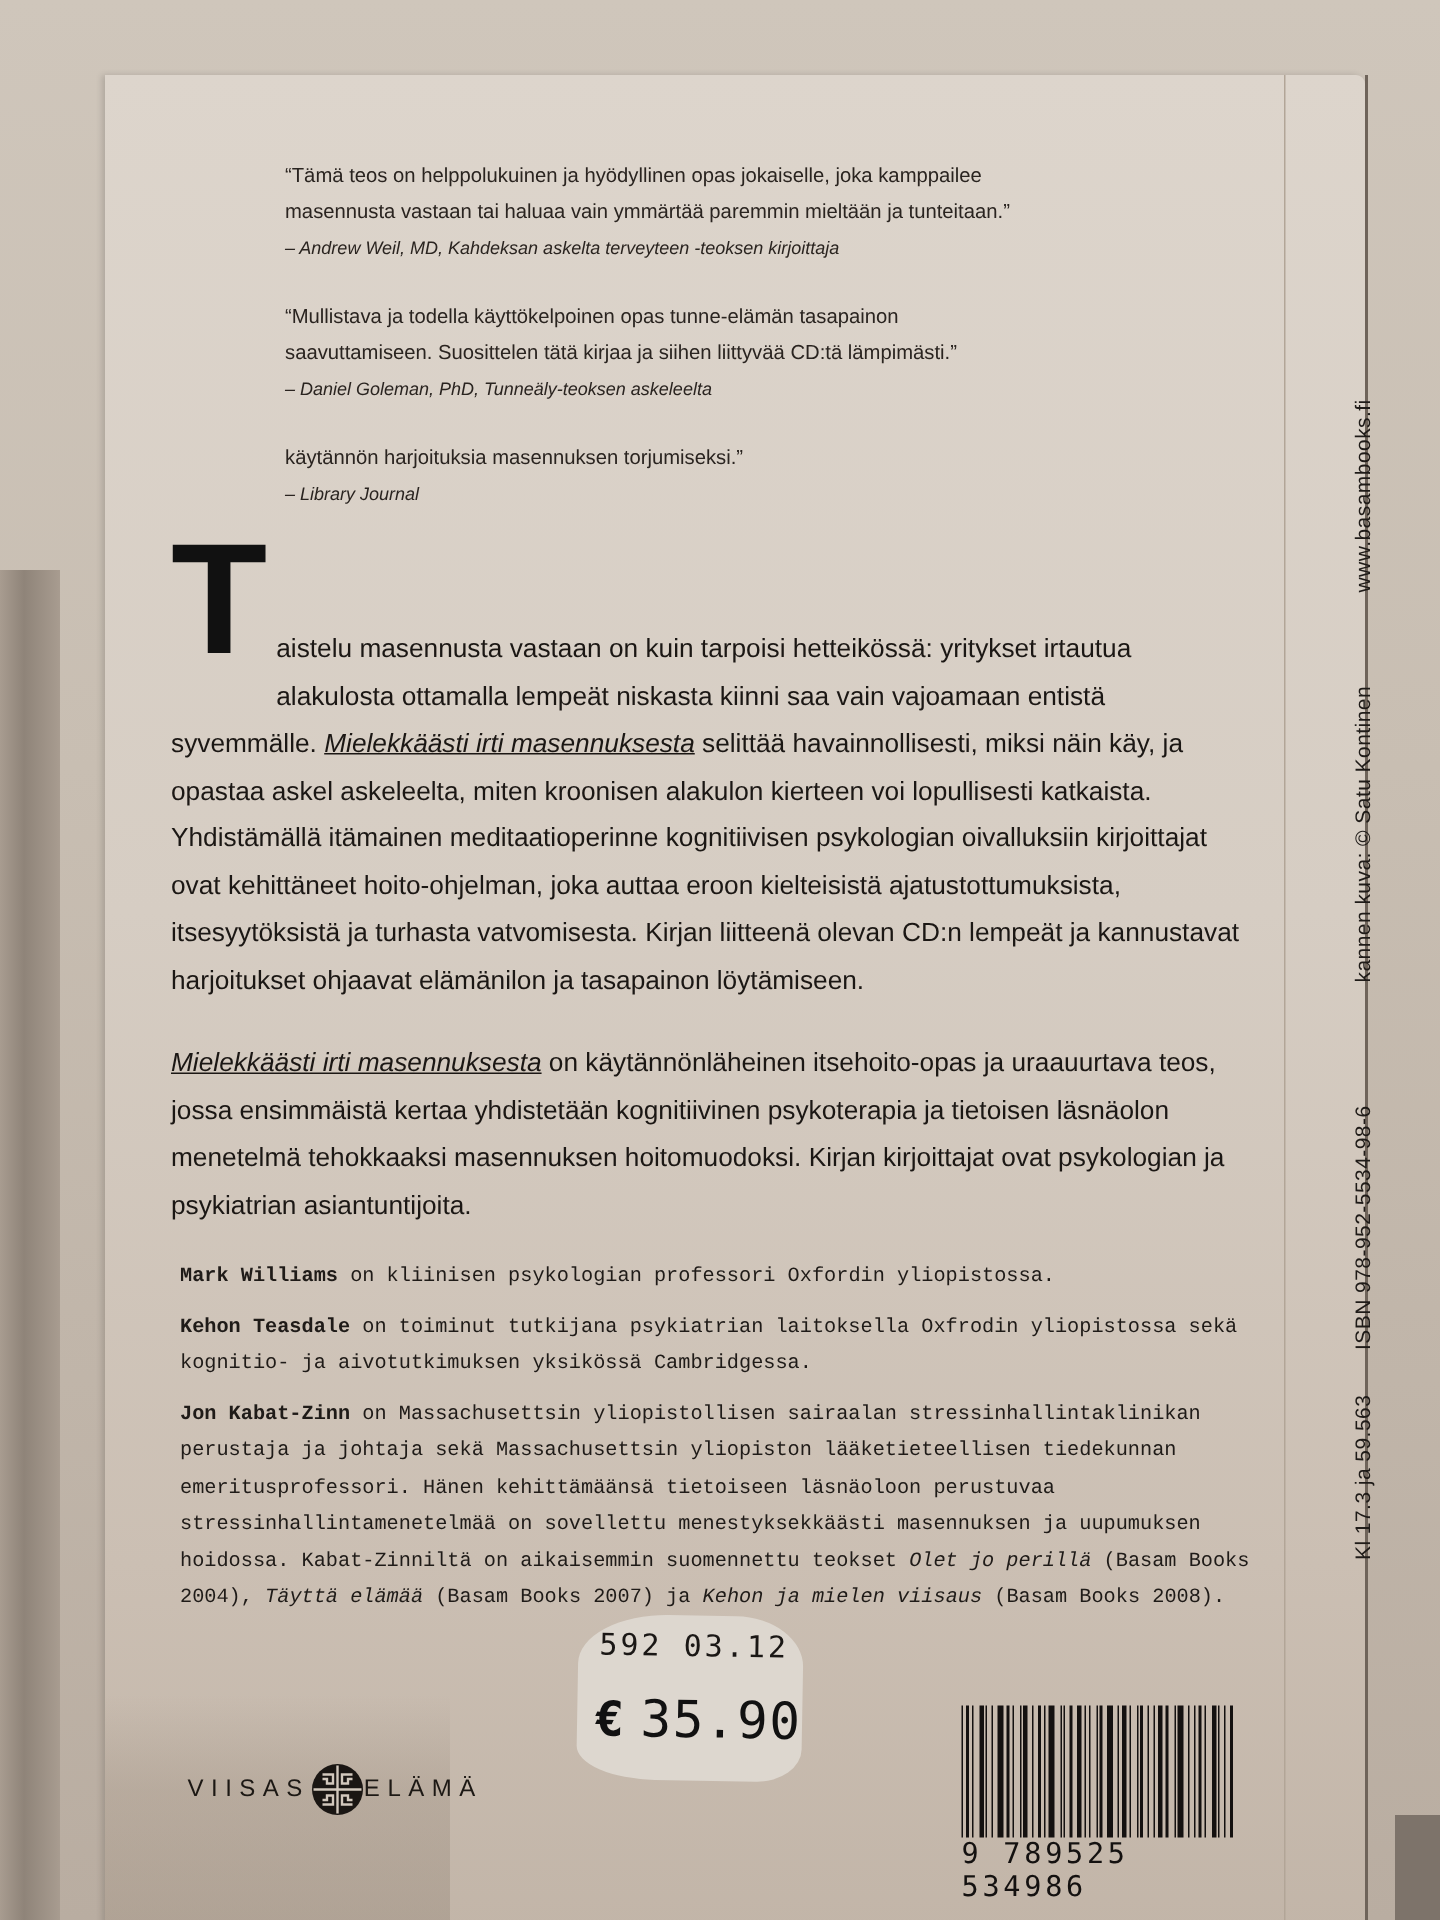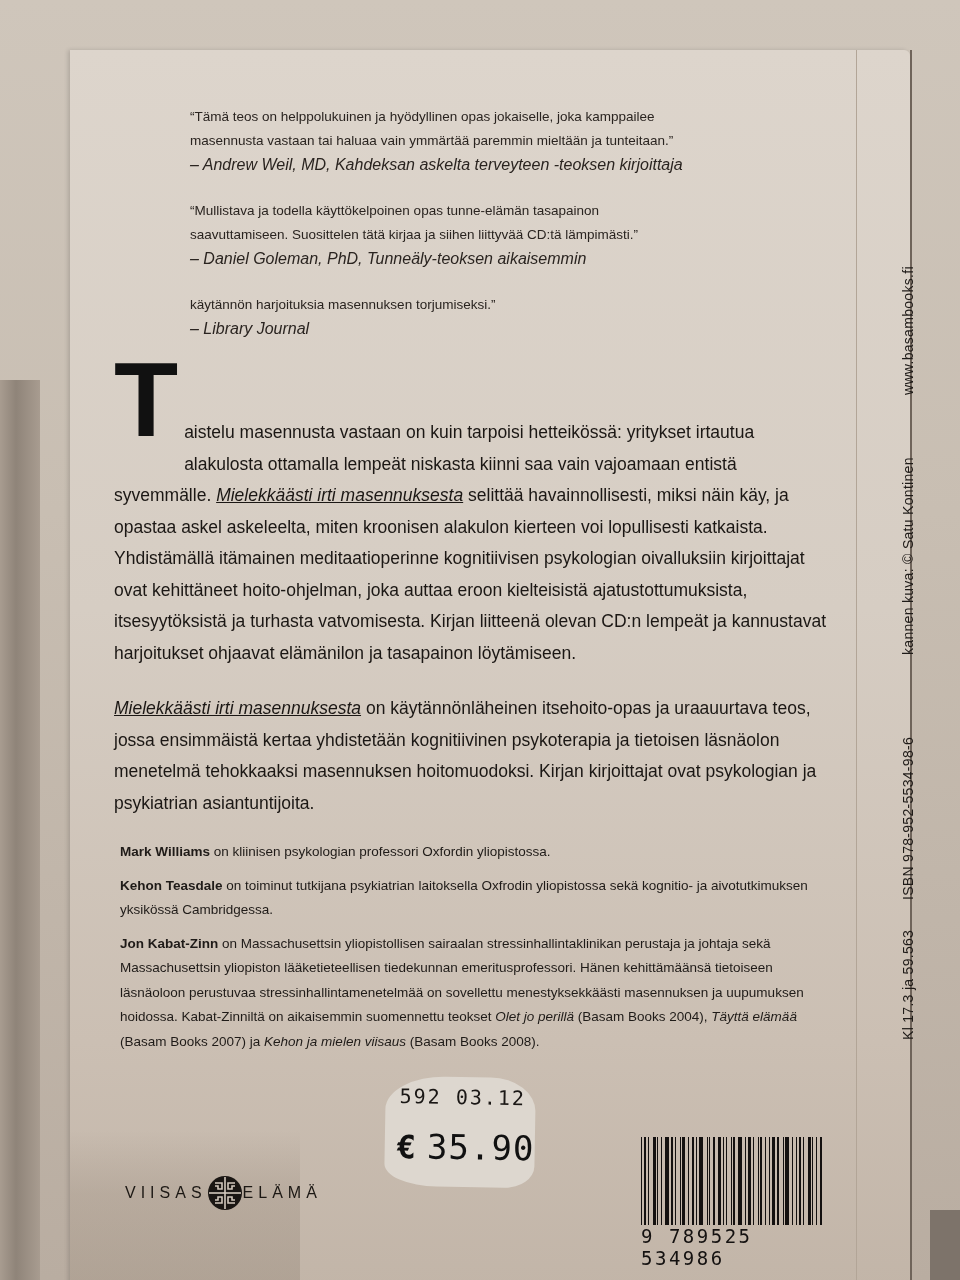--- a/index.html
+++ b/index.html
@@ -31,31 +31,31 @@
       position: absolute; right: -2px; top: 0; width: 2px; height: 100%;
       background: #6f645a;
     }
     .hand-shadow {
       position: absolute; left: 0; top: 1080px; width: 230px; height: 160px;
       background: linear-gradient(180deg, rgba(120,105,90,0) 0%, rgba(120,105,90,0.18) 40%, rgba(120,105,90,0.25) 100%);
     }
     .quotes { position: absolute; left: 120px; top: 55px; width: 560px; }
     .quote { margin-bottom: 22px; }
     .quote p { margin: 0; font-size: 13.5px; line-height: 24px; color: #2a2420; }
-    .quote .attr { font-style: italic; font-size: 16px; line-height: 24px; color: #2a2420; }
+    .quote .attr { font-style: italic; font-size: 12px; line-height: 24px; color: #2a2420; }
     .body-text { position: absolute; left: 44px; top: 305px; width: 720px; font-size: 17.5px; line-height: 31.5px; color: #1b1714; }
     .para { margin: 0 0 24px 0; }
     .dropcap {
       float: left; font-size: 105px; line-height: 70px; font-weight: bold;
       margin: 8px 6px 0 0; color: #111; font-family: "Liberation Sans", sans-serif;
       height: 100px; padding-top: 2px;
     }
     .first-line-pad { display: block; height: 62px; }
     .italic { font-style: italic; text-decoration: underline; }
-    .authors { position: absolute; left: 50px; top: 790px; width: 720px; font-size: 13.5px; line-height: 24.5px; color: #1f1b18; }
+    .authors { position: absolute; left: 50px; top: 790px; width: 720px; font-size: 13.5px; line-height: 24.5px; color: #1f1b18; font-family: Liberation Mono, monospace; }
     .author { margin: 0 0 9px 0; }
     .author b { font-weight: bold; }
     .price-sticker {
       position: absolute; left: 315px; top: 1027px; width: 150px; height: 110px;
       background: #ddd7cf; border-radius: 40% 30% 20% 35% / 30% 30% 20% 20%;
       transform: rotate(1deg);
     }
     .sticker-code { position: absolute; left: 14px; top: 8px; font-size: 20px; letter-spacing: 2px; font-family: "DejaVu Sans Mono", monospace; color: #1a1715; }
     .sticker-price { position: absolute; left: 12px; top: 50px; font-size: 34px; font-family: "DejaVu Sans Mono", monospace; color: #111; letter-spacing: 1px; }
     .sticker-price .eur { font-size: 32px; font-weight: bold; margin-right: 10px; }
@@ -87,21 +87,21 @@
 
   <div class="quotes">
     <div class="quote">
       <p>“Tämä teos on helppolukuinen ja hyödyllinen opas jokaiselle, joka kamppailee</p>
       <p>masennusta vastaan tai haluaa vain ymmärtää paremmin mieltään ja tunteitaan.”</p>
       <p class="attr">– Andrew Weil, MD, Kahdeksan askelta terveyteen -teoksen kirjoittaja</p>
     </div>
     <div class="quote">
       <p>“Mullistava ja todella käyttökelpoinen opas tunne-elämän tasapainon</p>
       <p>saavuttamiseen. Suosittelen tätä kirjaa ja siihen liittyvää CD:tä lämpimästi.”</p>
-      <p class="attr">– Daniel Goleman, PhD, Tunneäly-teoksen aikaisemmin</p>
+      <p class="attr">– Daniel Goleman, PhD, Tunneäly-teoksen askeleelta</p>
     </div>
     <div class="quote">
       <p>käytännön harjoituksia masennuksen torjumiseksi.”</p>
       <p class="attr">– Library Journal</p>
     </div>
   </div>
 
   <div class="body-text">
     <p class="para">
       <span class="dropcap">T</span>

